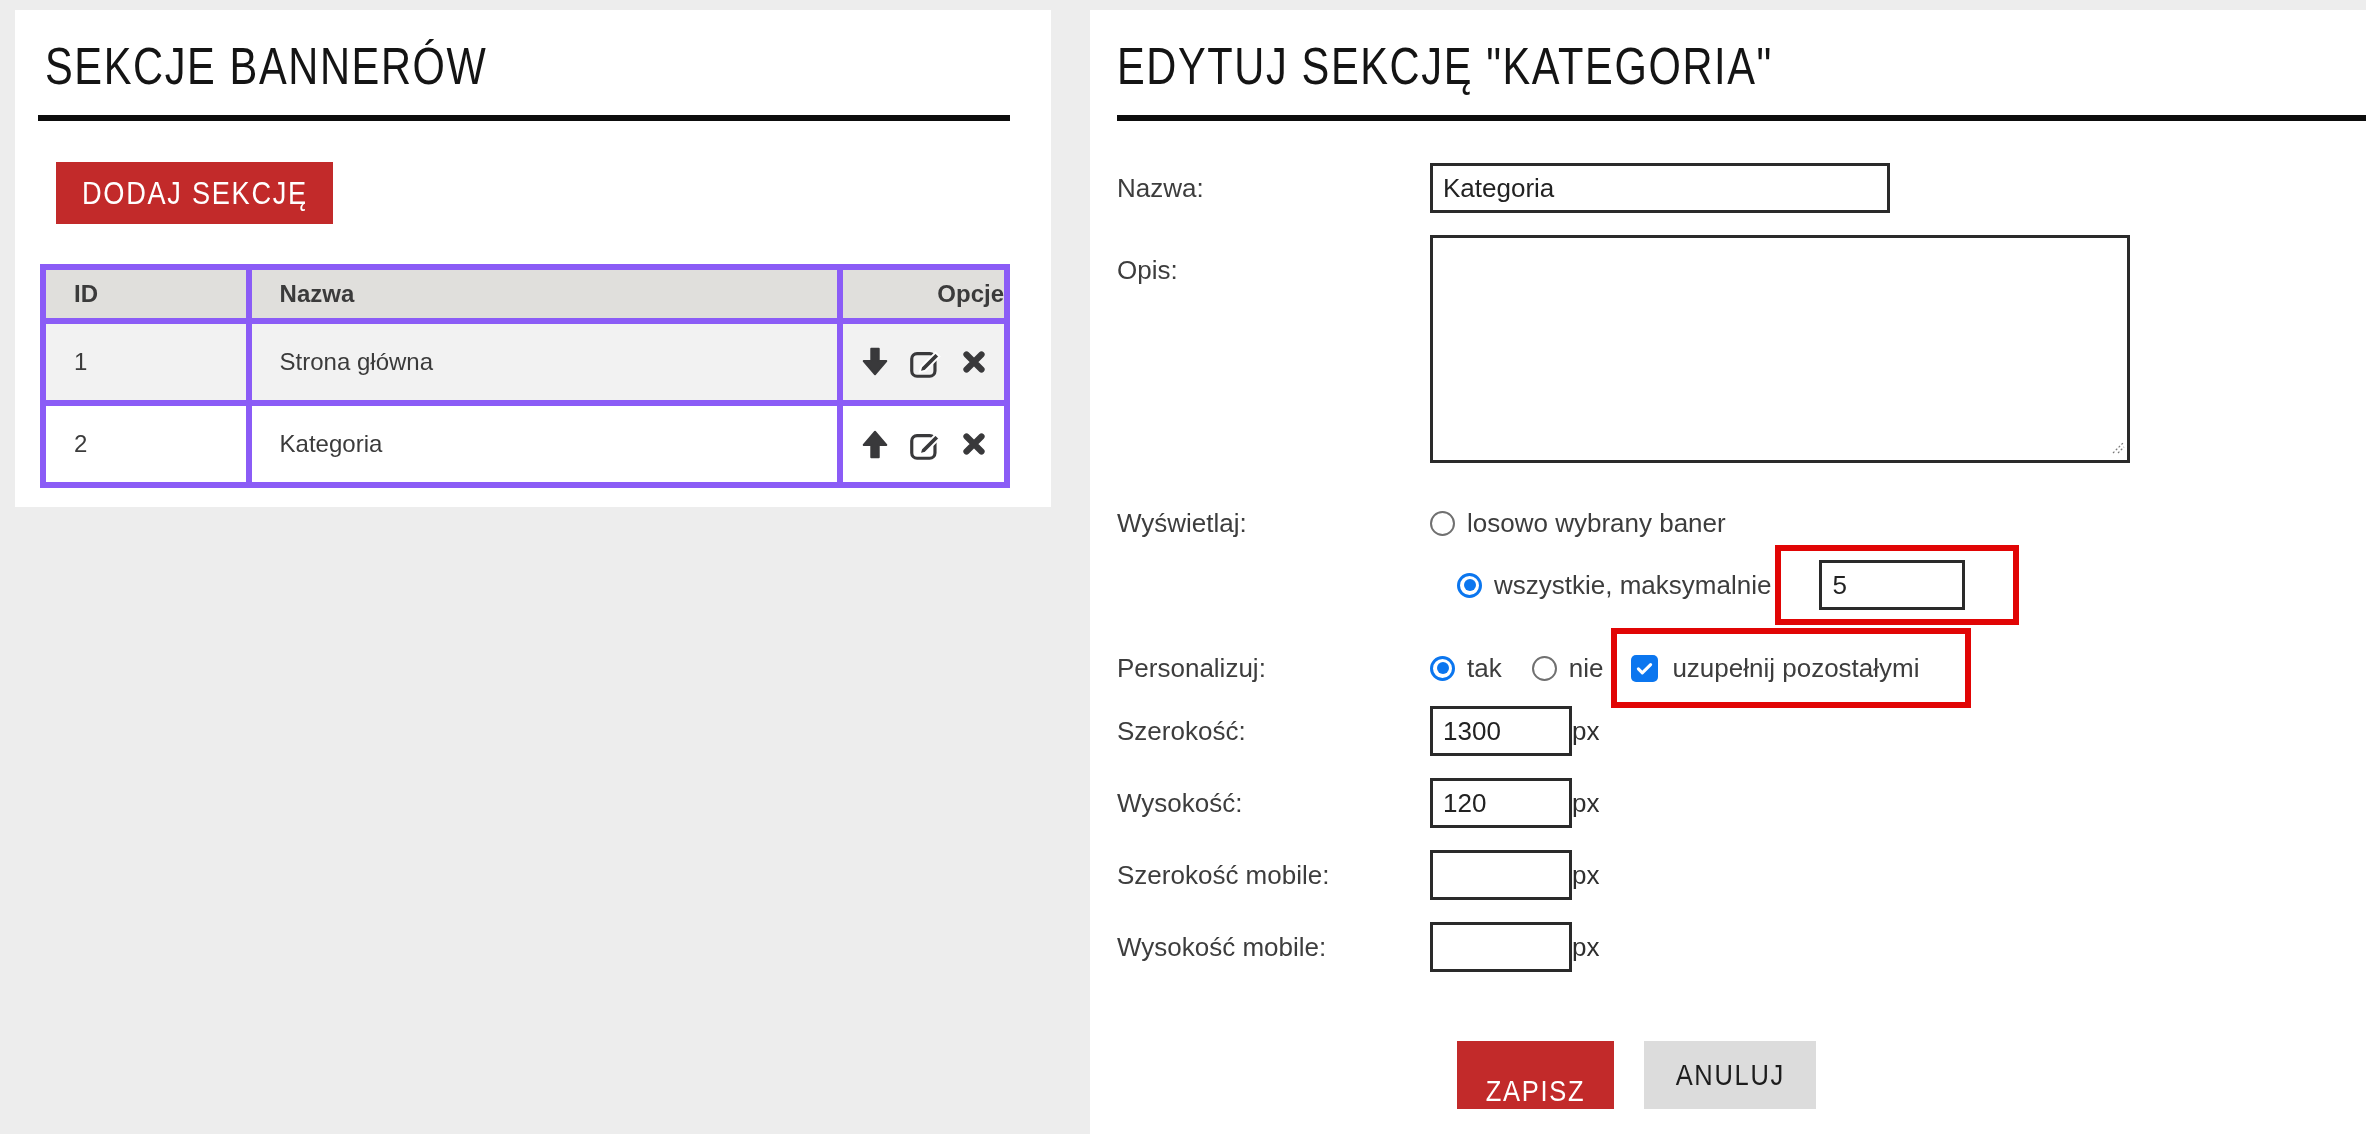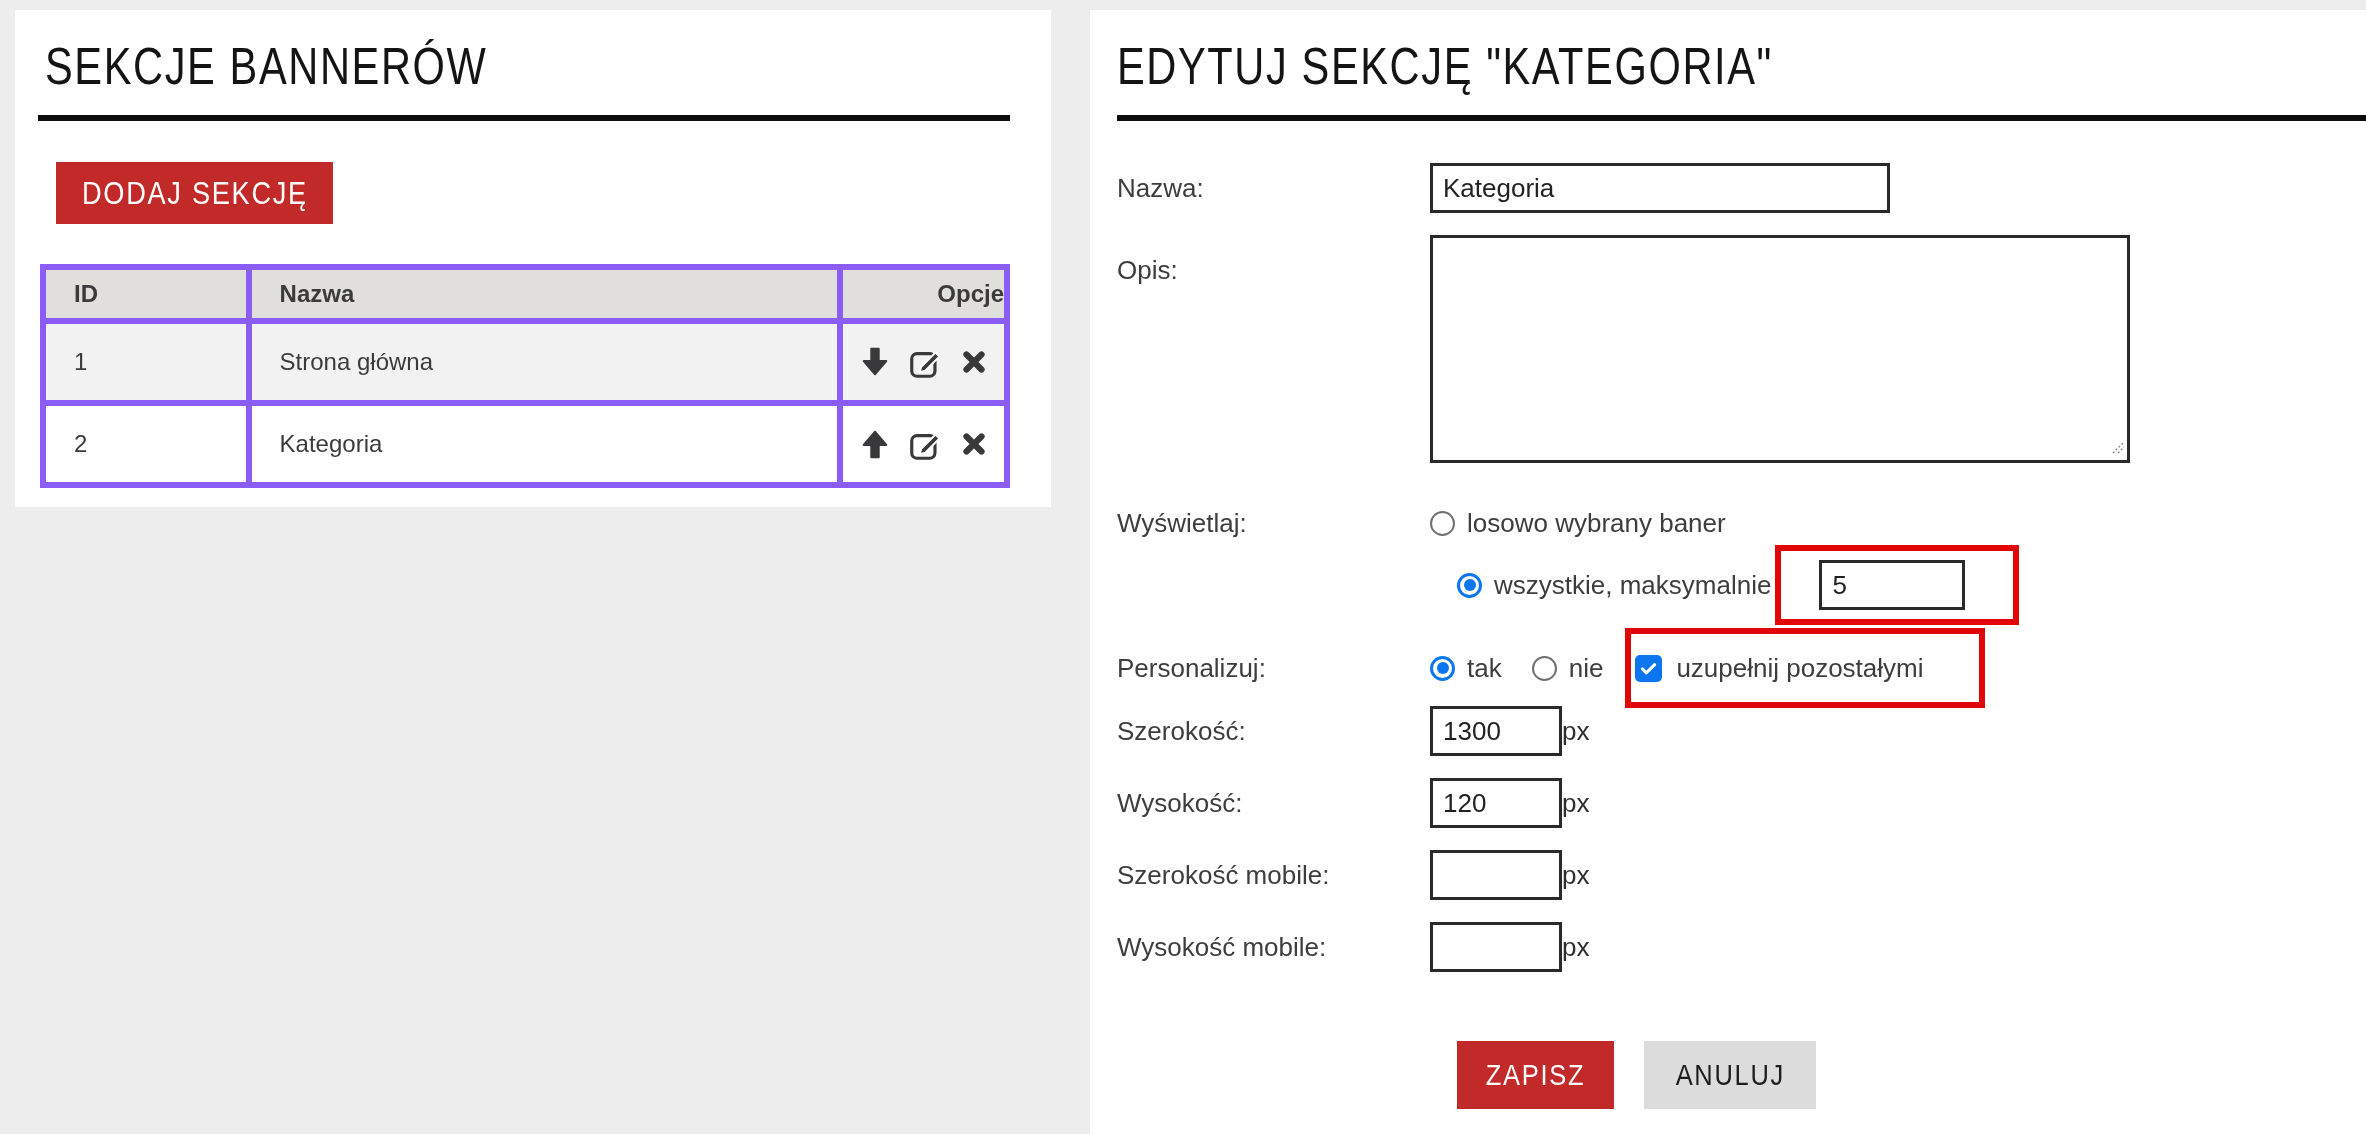--- a/index.html
+++ b/index.html
@@ -64,29 +64,29 @@
   .radio{width:25px;height:25px;border-radius:50%;box-sizing:border-box;background:#fff;
          flex:0 0 25px;cursor:pointer;}
   .radio.off{border:2.5px solid #707070;}
   .radio.on{border:3px solid #0b76ef;position:relative;}
   .radio.on::after{content:"";position:absolute;inset:3.5px;background:#0b76ef;border-radius:50%;}
   .radio-text{margin-left:12px;cursor:pointer;}
 
   .redbox{box-sizing:border-box;border:6px solid #e10505;}
   .redbox1{width:244px;height:80px;display:flex;align-items:center;margin-left:4px;}
   .max-input{width:146px;height:50px;margin-left:38px;border-width:3px;}
-  .redbox2{width:360px;height:80px;display:flex;align-items:center;padding-left:4px;margin-left:22px;}
+  .redbox2{width:360px;height:80px;display:flex;align-items:center;padding-left:14px;margin-left:8px;}
   .checkbox{width:27px;height:27px;border-radius:5px;background:#0b76ef;display:flex;
             align-items:center;justify-content:center;flex:0 0 27px;cursor:pointer;}
   .cb-text{margin-left:14px;cursor:pointer;}
   .gap30{margin-left:30px;}
 
-  .num-input{width:132px;}
+  .num-input{width:142px;}
   .unit{color:#2e2e2e;}
-  .btn-save{width:157px;height:68px;}
+  .btn-save{width:157px;height:68px;align-items:flex-end;}
   .btn-cancel{width:172px;height:68px;margin-left:30px;}
   .btn-save .cond,.btn-cancel .cond{font-size:30px;}
 </style>
 </head>
 <body>
 
 <div class="page">
 
   <section class="panel left-panel">
     <h1 class="panel-title"><span class="cond">SEKCJE BANNERÓW</span></h1>

